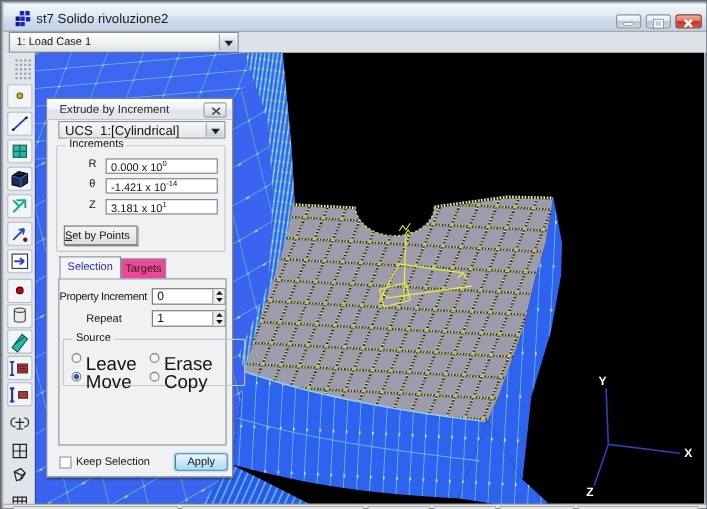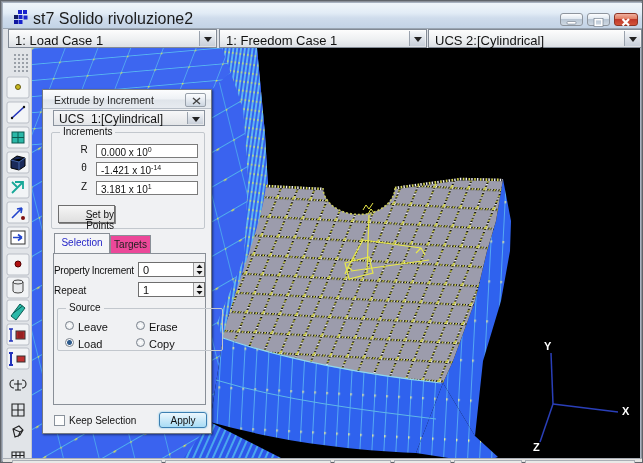--- a/index.html
+++ b/index.html
@@ -1,24 +1,24 @@
 <!DOCTYPE html>
 <html><head><meta charset="utf-8"><style>
 *{margin:0;padding:0;box-sizing:border-box}
 html,body{width:643px;height:463px;overflow:hidden;font-family:"Liberation Sans",sans-serif}
 #win{position:absolute;left:0;top:0;width:643px;height:463px;background:#a8b2c0;border:1px solid #60646a;outline:1px solid #8b9099;outline-offset:-2px}
 #titlebar{position:absolute;left:2px;top:2px;width:639px;height:26px;background:linear-gradient(#f0f5fa 0%,#e2ecf6 40%,#cfdcec 60%,#c3d3e6 100%);border-bottom:1px solid #9aa5b2}
 #ticon{position:absolute;left:11px;top:7px;width:14px;height:14px}
-#ttext{position:absolute;left:30px;top:7px;font-size:16px;color:#1c1c1c}
+#ttext{position:absolute;left:30px;top:7px;font-size:12px;color:#1c1c1c}
 .wbtn{position:absolute;top:10px;height:13px;border:1px solid #8e959e;border-radius:3px;background:linear-gradient(#fdfeff,#dfe7f0 45%,#b9c6d4 50%,#cfd9e4);color:#fff;text-align:center}
 #bmin{left:557px;width:23px}
 #bmax{left:584px;width:23px}
 #bclo{left:611px;width:24px;background:linear-gradient(#f0b0a0,#e07a5f 45%,#c0392b 50%,#d3543a);border-color:#8d3526}
 #row2{position:absolute;left:2px;top:28px;width:639px;height:19px;background:#dfe2e7}
-.combo{position:absolute;top:0px;height:19px;border:1px solid #828a95;background:linear-gradient(#fdfdfd,#eef0f2 55%,#dcdfe4);font-size:13px;color:#111}
+.combo{position:absolute;top:0px;height:19px;border:1px solid #828a95;background:linear-gradient(#fdfdfd,#eef0f2 55%,#dcdfe4);font-size:10px;color:#111}
 .combo span{position:absolute;left:6px;top:3px;white-space:nowrap}
 .cbtn{position:absolute;right:1px;top:1px;bottom:1px;width:16px;background:linear-gradient(#f6f8fa,#dde2e9 50%,#c8cfd9);border-left:1px solid #9aa2ad}
 .cbtn:after{content:"";position:absolute;left:4px;top:6px;border:4px solid transparent;border-top:5px solid #222}
 #ltb{position:absolute;left:2px;top:47px;width:29px;height:410px;background:#e1e4e8;border-right:1px solid #c3c8cf}
 #canvas{position:absolute;left:31px;top:47px;width:608px;height:410px;background:#000}
 #statusbar{position:absolute;left:2px;top:457px;width:639px;height:4px;background:#e4e4e2;border-top:1px solid #a9aeb5}
 .sp{position:absolute;top:1px;height:6px;border:1px solid #a9aeb5;background:#e9e9e7}
 
 #dlg{position:absolute;left:41px;top:88px;width:170px;height:345px;background:#f0f1f3;border:1px solid #747a83;box-shadow:1px 1px 2px rgba(0,0,0,.5);font-size:10px;color:#111}
 #dtitle{position:absolute;left:0;top:0;right:0;height:19px;background:linear-gradient(#fcfdfe,#eef1f5 50%,#dfe4ea 55%,#e7ebf0);border-bottom:1px solid #b9c0c9}
@@ -28,31 +28,31 @@
 #ucs{position:absolute;left:10px;top:20px;width:152px;height:16px;border:1px solid #8b939e;background:linear-gradient(#f7f7f8,#e3e5e8);font-size:12px}
 #ucs span{position:absolute;left:5px;top:1px}
 #ucs .cbtn:after{top:5px}
 .grp{position:absolute;border:1px solid #c2c7cd;border-radius:2px}
 .grp i{position:absolute;left:8px;top:-7px;font-style:normal;background:#f0f1f3;padding:0 3px}
 #ginc{left:8px;top:42px;width:154px;height:97px}
 .frow{position:absolute;left:0;width:100%;height:14px}
 .frow b{position:absolute;left:26px;width:12px;text-align:center;font-weight:normal}
 .fld{position:absolute;left:44px;top:0;width:102px;height:14px;border:1px solid #7b7b7b;background:#fff;padding:1px 0 0 4px;font-size:10px}
 .fld sup{font-size:7px}
-#setpts{position:absolute;left:6px;top:72px;width:57px;height:18px;border:1px solid #6e6e6e;background:linear-gradient(#f6f6f6,#dfdfdf);box-shadow:1px 1px 0 #888;text-align:right;padding-top:3px}
+#setpts{position:absolute;left:6px;top:72px;width:67px;height:18px;border:1px solid #6e6e6e;background:linear-gradient(#f6f6f6,#dfdfdf);box-shadow:1px 1px 0 #888;text-align:left;padding-top:3px}
 .tab{position:absolute;top:145px;height:18px;border:1px solid #898f97;border-bottom:none;background:#ec4899;text-align:center;padding-top:3px}
 #tab1{left:11px;width:56px;top:143px;height:20px;background:#f4f5f7;color:#2525c8;z-index:3}
 #tab2{left:67px;width:41px;color:#222}
 #tabpanel{position:absolute;left:10px;top:163px;width:153px;height:152px;border:1px solid #898f97;background:#f0f1f3;z-index:2}
 .spin{position:absolute;height:15px;border:1px solid #6e6e6e;background:#fff;font-size:11px}
 .spin span{position:absolute;left:4px;top:1px}
 .sarr{position:absolute;right:0;top:0;width:11px;height:100%;background:#ededed;border-left:1px solid #9a9a9a}
 .sarr svg{position:absolute;left:0;top:0}
 .radio{position:absolute;width:9px;height:9px;border-radius:50%;border:1px solid #7a828c;background:radial-gradient(#fff,#dfe3e7)}
-.rlab{position:absolute;font-size:11px}
+.rlab{position:absolute;font-size:17px}
 #chk{position:absolute;left:11px;top:325px;width:11px;height:11px;border:1px solid #8a929c;background:#fdfdfd}
 #apply{position:absolute;left:116px;top:322px;width:48px;height:16px;border:1px solid #3c7fb1;border-radius:3px;background:linear-gradient(#ecf7fd,#c9e9f9 50%,#a8dcf5);text-align:center;padding-top:2px;box-shadow:0 0 2px #66c2ea}
 </style></head><body>
 <div id="win">
   <div id="titlebar">
     <svg id="ticon" viewBox="0 0 14 14">
         <g fill="#1822cc">
           <rect x="4" y="0" width="4" height="4"></rect>
           <rect x="9" y="0" width="4" height="4"></rect>
           <rect x="0" y="5" width="4" height="4" fill="#101a60"></rect>
@@ -70,28 +70,20 @@
           <rect x="7" y="2.5" width="7" height="6" fill="none" stroke="#fff" stroke-width="1.8"></rect>
           <rect x="6" y="1.5" width="9" height="8" fill="none" stroke="#6a7684" stroke-width=".6"></rect>
         </svg></div>
     <div class="wbtn" id="bclo"><svg width="22" height="11">
           <path d="M7.5 2 L14 8.5 M14 2 L7.5 8.5" stroke="#fff" stroke-width="2.3"></path>
         </svg></div>
   </div>
   <div id="row2">
     <div class="combo" style="left:5px;width:209px">
         <span>1: Load Case 1</span>
-        <div class="cbtn"></div>
-      </div>
-    <div class="combo" style="left:216px;width:208px">
-        <span>1: Freedom Case 1</span>
-        <div class="cbtn"></div>
-      </div>
-    <div class="combo" style="left:425px;width:214px">
-        <span>UCS 2:[Cylindrical]</span>
         <div class="cbtn"></div>
       </div>
   </div>
   <div id="ltb">
     <svg width="29" height="410" viewBox="0 0 29 410">
       <g fill="#9aa0a8">
           <rect x="11" y="6" width="2" height="2"></rect>
           <rect x="15" y="6" width="2" height="2"></rect>
           <rect x="19" y="6" width="2" height="2"></rect>
           <rect x="23" y="6" width="2" height="2"></rect>
@@ -289,37 +281,37 @@
     <div id="tabpanel">
       <div style="position:absolute;left:0px;top:11px;width:81px;text-align:left;letter-spacing:-0.3px">Property Increment</div>
       <div class="spin" style="left:84px;top:8px;width:67px">
           <span>0</span>
           <div class="sarr">
             <svg width="11" height="13">
               <path d="M2.5 5 L5.5 1.5 L8.5 5 Z M2.5 8 L5.5 11.5 L8.5 8 Z" fill="#111"></path>
             </svg>
           </div>
         </div>
-      <div style="position:absolute;left:0px;top:31px;width:81px;text-align:left">Repeat</div>
+      <div style="position:absolute;left:0px;top:31px;width:81px;text-align:center">Repeat</div>
       <div class="spin" style="left:84px;top:28px;width:67px">
           <span>1</span>
           <div class="sarr">
             <svg width="11" height="13">
               <path d="M2.5 5 L5.5 1.5 L8.5 5 Z M2.5 8 L5.5 11.5 L8.5 8 Z" fill="#111"></path>
             </svg>
           </div>
         </div>
       <div class="grp" style="left:3px;top:54px;width:166px;height:43px">
           <i>Source</i>
         <div class="radio" style="left:7px;top:12px"></div>
           <div class="rlab" style="left:20px;top:12px">Leave</div>
         <div class="radio" style="left:78px;top:12px"></div>
           <div class="rlab" style="left:91px;top:12px">Erase</div>
         <div class="radio" style="left:7px;top:29px;background:radial-gradient(circle at 50% 50%,#2d5a8c 0 2px,#fff 3px)"></div>
-          <div class="rlab" style="left:20px;top:29px">Load</div>
+          <div class="rlab" style="left:20px;top:29px">Move</div>
         <div class="radio" style="left:78px;top:29px"></div>
           <div class="rlab" style="left:91px;top:29px">Copy</div>
       </div>
     </div>
     <div id="chk"></div>
     <div style="position:absolute;left:26px;top:325px">Keep Selection</div>
     <div id="apply">Apply</div>
   </div>
 </div>
 

